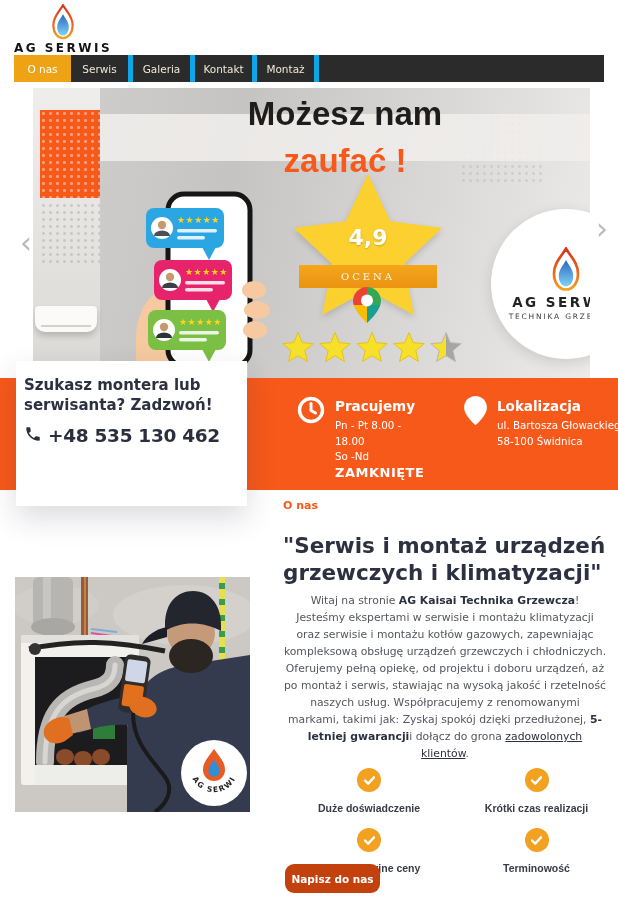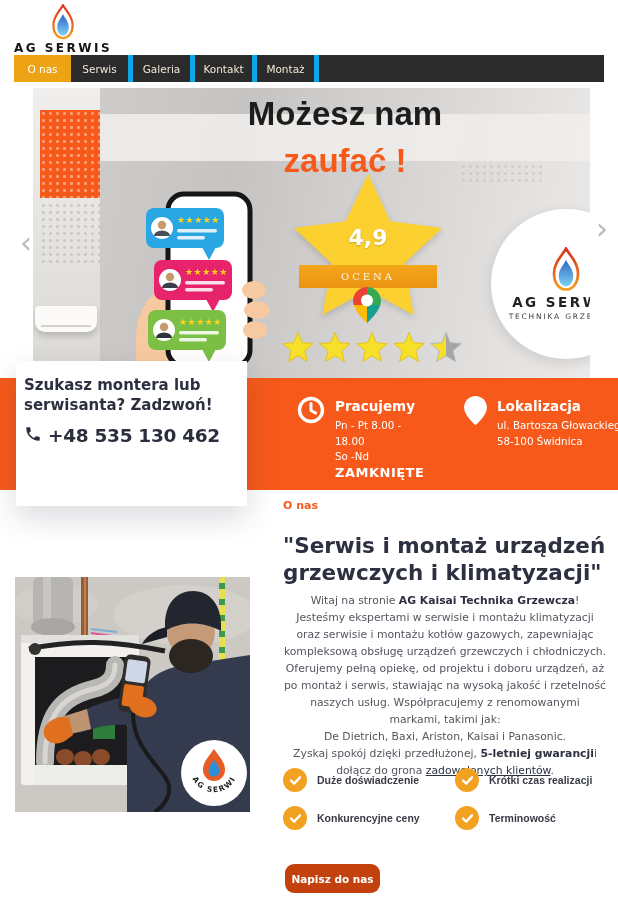--- a/index.html
+++ b/index.html
@@ -78,21 +78,21 @@
   .kicker{position:absolute;left:283px;top:499px;font-size:11px;font-weight:600;color:#f7591a;}
   .about-heading{position:absolute;left:283px;top:514px;width:324px;font-size:21.5px;font-weight:700;
         line-height:1.28;color:#2d3040;}
   .about-para{position:absolute;left:283px;top:592px;width:324px;text-align:center;
         font-size:10.8px;line-height:1.58;color:#54565f;}
   .about-para b{color:#2d3040;font-weight:700;}
   .about-para .blockline{display:block;}
   .about-para a{color:#2d3040;text-decoration:underline;cursor:pointer;}
   .features{position:absolute;left:283px;top:768px;width:335px;display:grid;
         grid-template-columns:172px 163px;row-gap:14px;}
-  .feature{display:flex;align-items:center;gap:10px;}
+  .feature{display:flex;align-items:center;gap:10px;flex-direction:column;}
   .feature .chk{width:24px;height:24px;border-radius:50%;background:#f2a120;flex:none;
         display:flex;align-items:center;justify-content:center;}
   .feature .chk svg{width:11px;height:9px;}
   .feature .lbl{font-family:"Liberation Sans",sans-serif;font-size:10.5px;font-weight:700;color:#383b46;}
   .cta{position:absolute;left:285px;top:864px;width:95px;height:29px;background:#c2410c;border:none;
         color:#ffffff;font-family:"DejaVu Sans",sans-serif;font-size:10.5px;font-weight:700;
         display:flex;align-items:center;justify-content:center;cursor:pointer;border-radius:9px;}
   
   .photo{position:absolute;left:15px;top:577px;width:235px;height:235px;}
 </style>
@@ -269,21 +269,20 @@
       <span class="phone-num">+48 535 130 462</span>
     </div>
   </div>
 
   <div class="kicker">O nas</div>
   <h2 class="about-heading">"Serwis i montaż urządzeń grzewczych i klimatyzacji"</h2>
 
   <div class="about-para">
     <span>Witaj na stronie </span><b>AG Kaisai Technika Grzewcza</b><span>!</span><br>
     <span>Jesteśmy ekspertami w serwisie i montażu klimatyzacji oraz serwisie i montażu kotłów gazowych, zapewniając kompleksową obsługę urządzeń grzewczych i chłodniczych. Oferujemy pełną opiekę, od projektu i doboru urządzeń, aż po montaż i serwis, stawiając na wysoką jakość i rzetelność naszych usług. Współpracujemy z renomowanymi markami, takimi jak:</span>
-    <span class="blockline">De Dietrich, Baxi, Ariston, Kaisai i Panasonic.</span>
     <span>Zyskaj spokój dzięki przedłużonej, </span><b>5-letniej gwarancji</b><span>i dołącz do grona </span><a>zadowolonych klientów</a><span>.</span>
   </div>
 
   <div class="features">
     <div class="feature">
       <span class="chk">
           <svg viewBox="0 0 12 10">
             <path d="M1 5 L4.5 8.5 L11 1.5" fill="none" stroke="#ffffff" stroke-width="2.6" stroke-linecap="round" stroke-linejoin="round"></path>
           </svg>
         </span>

